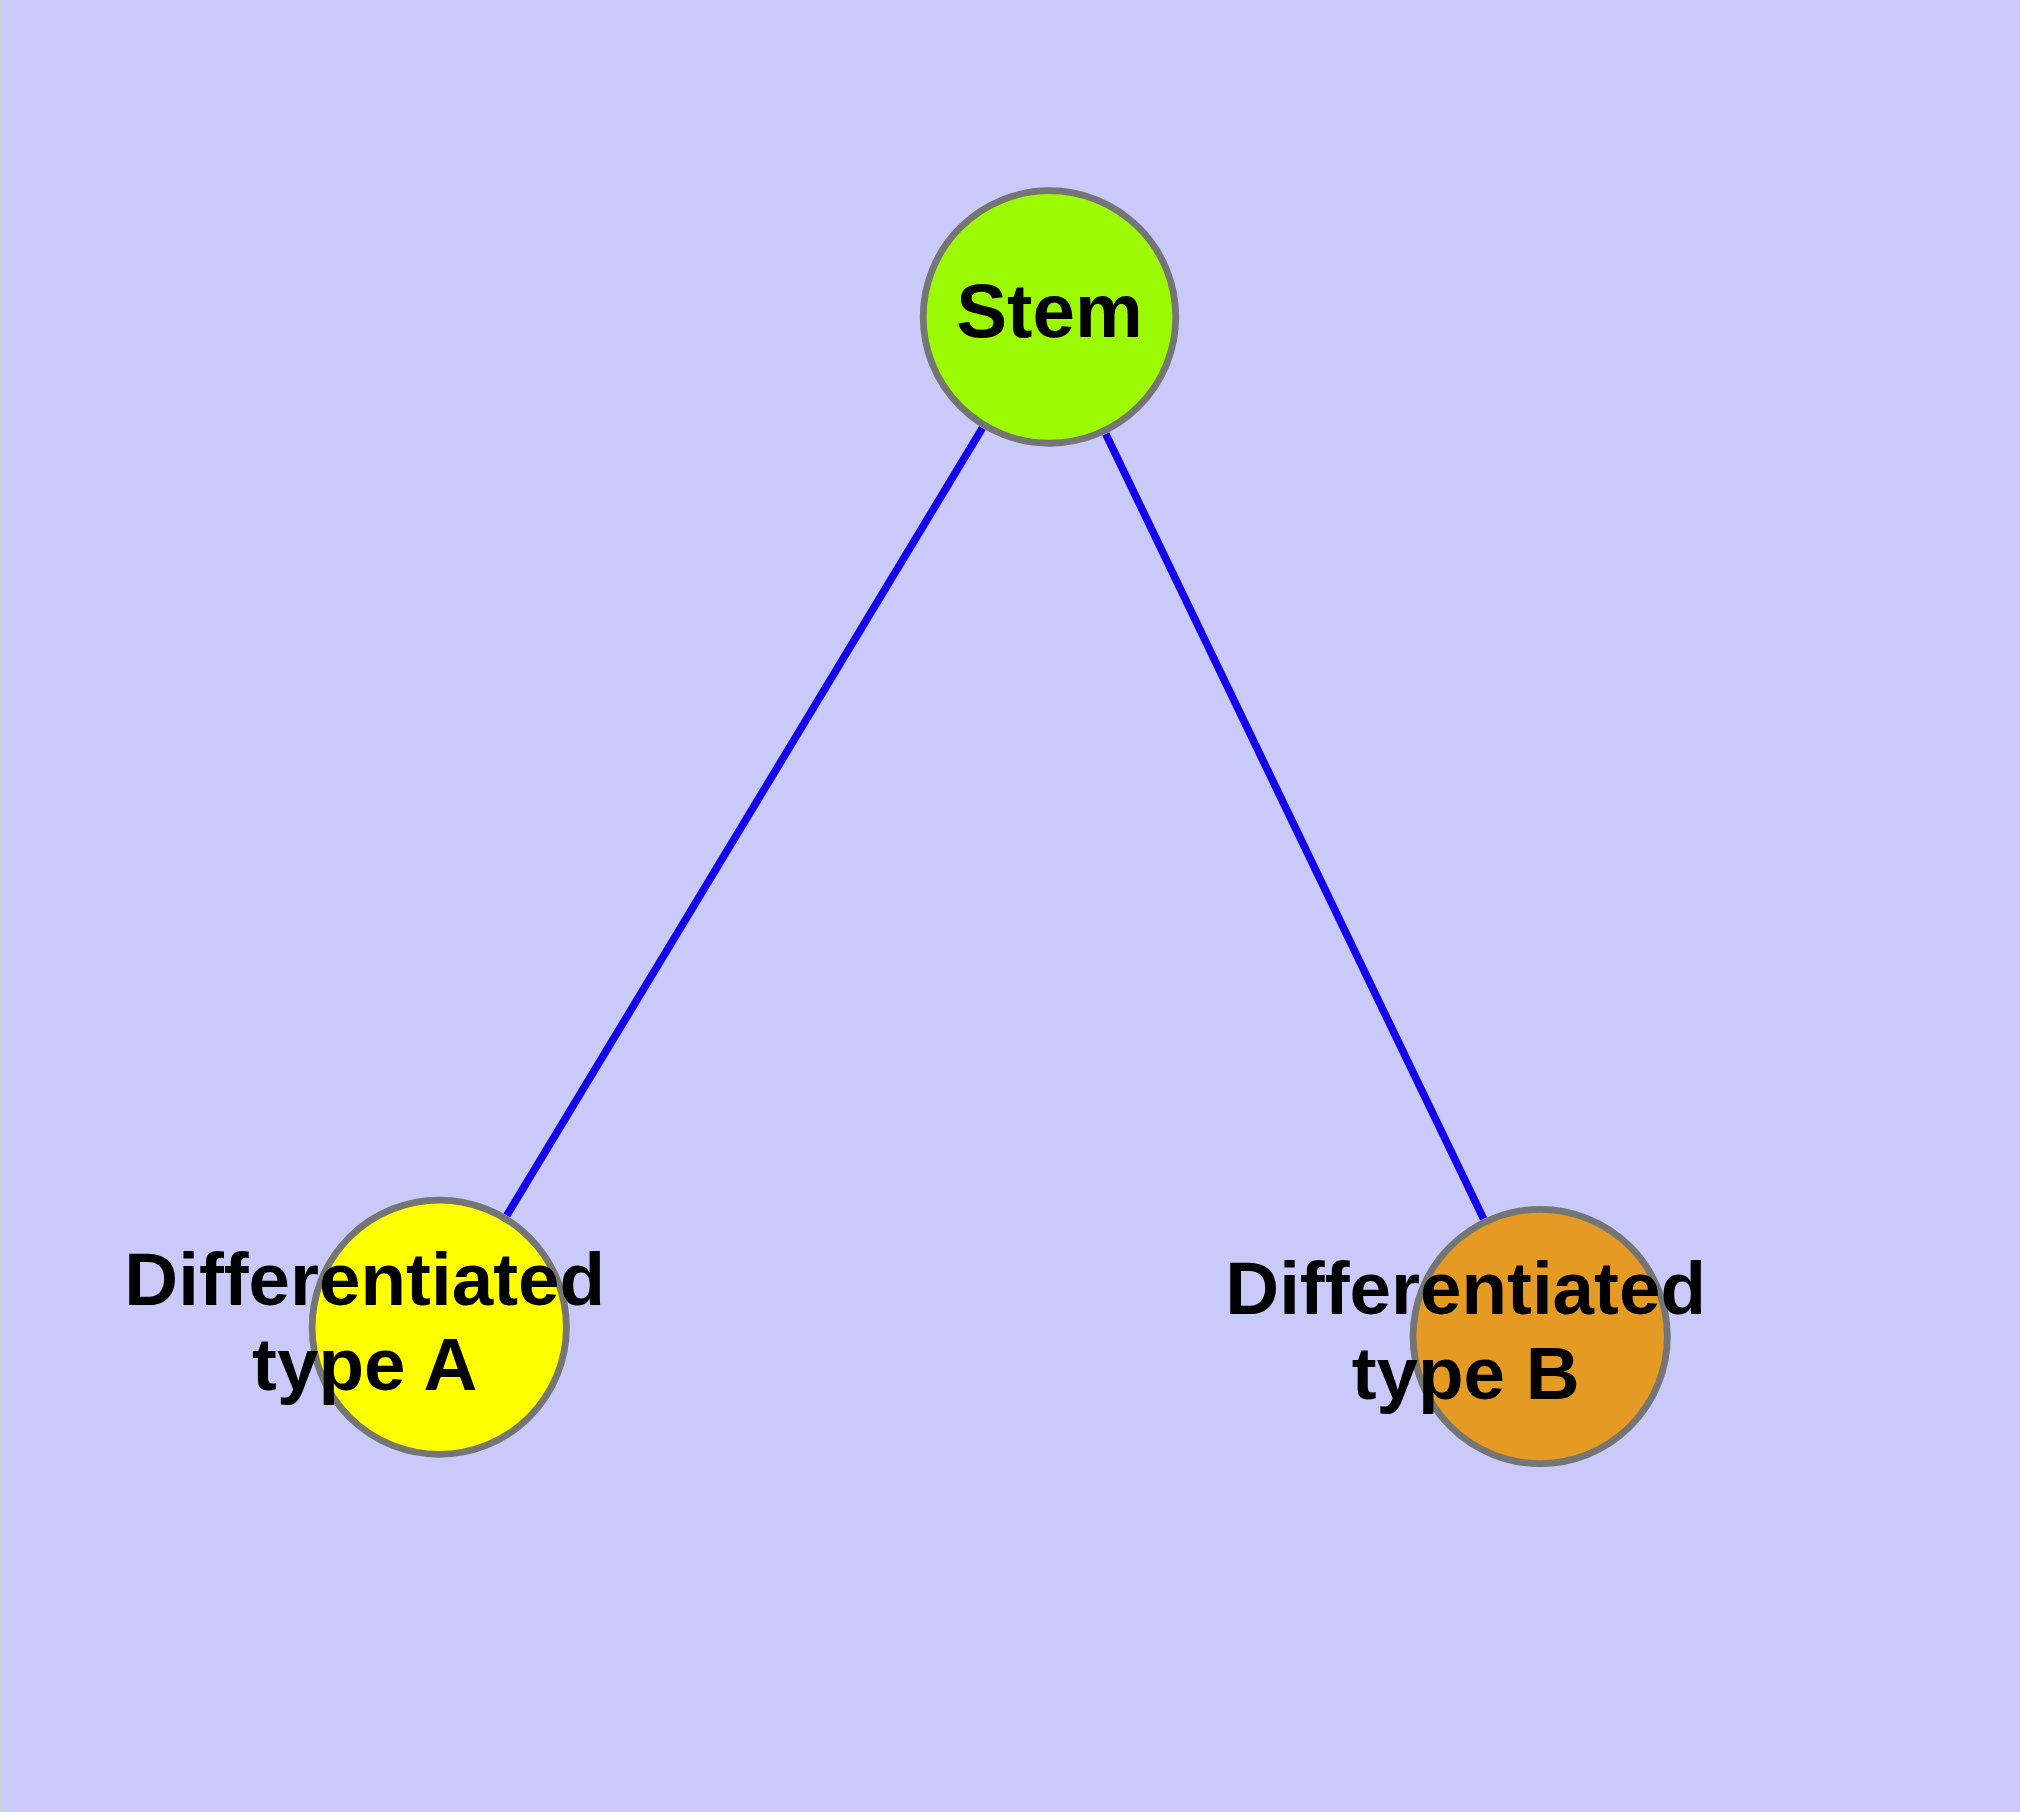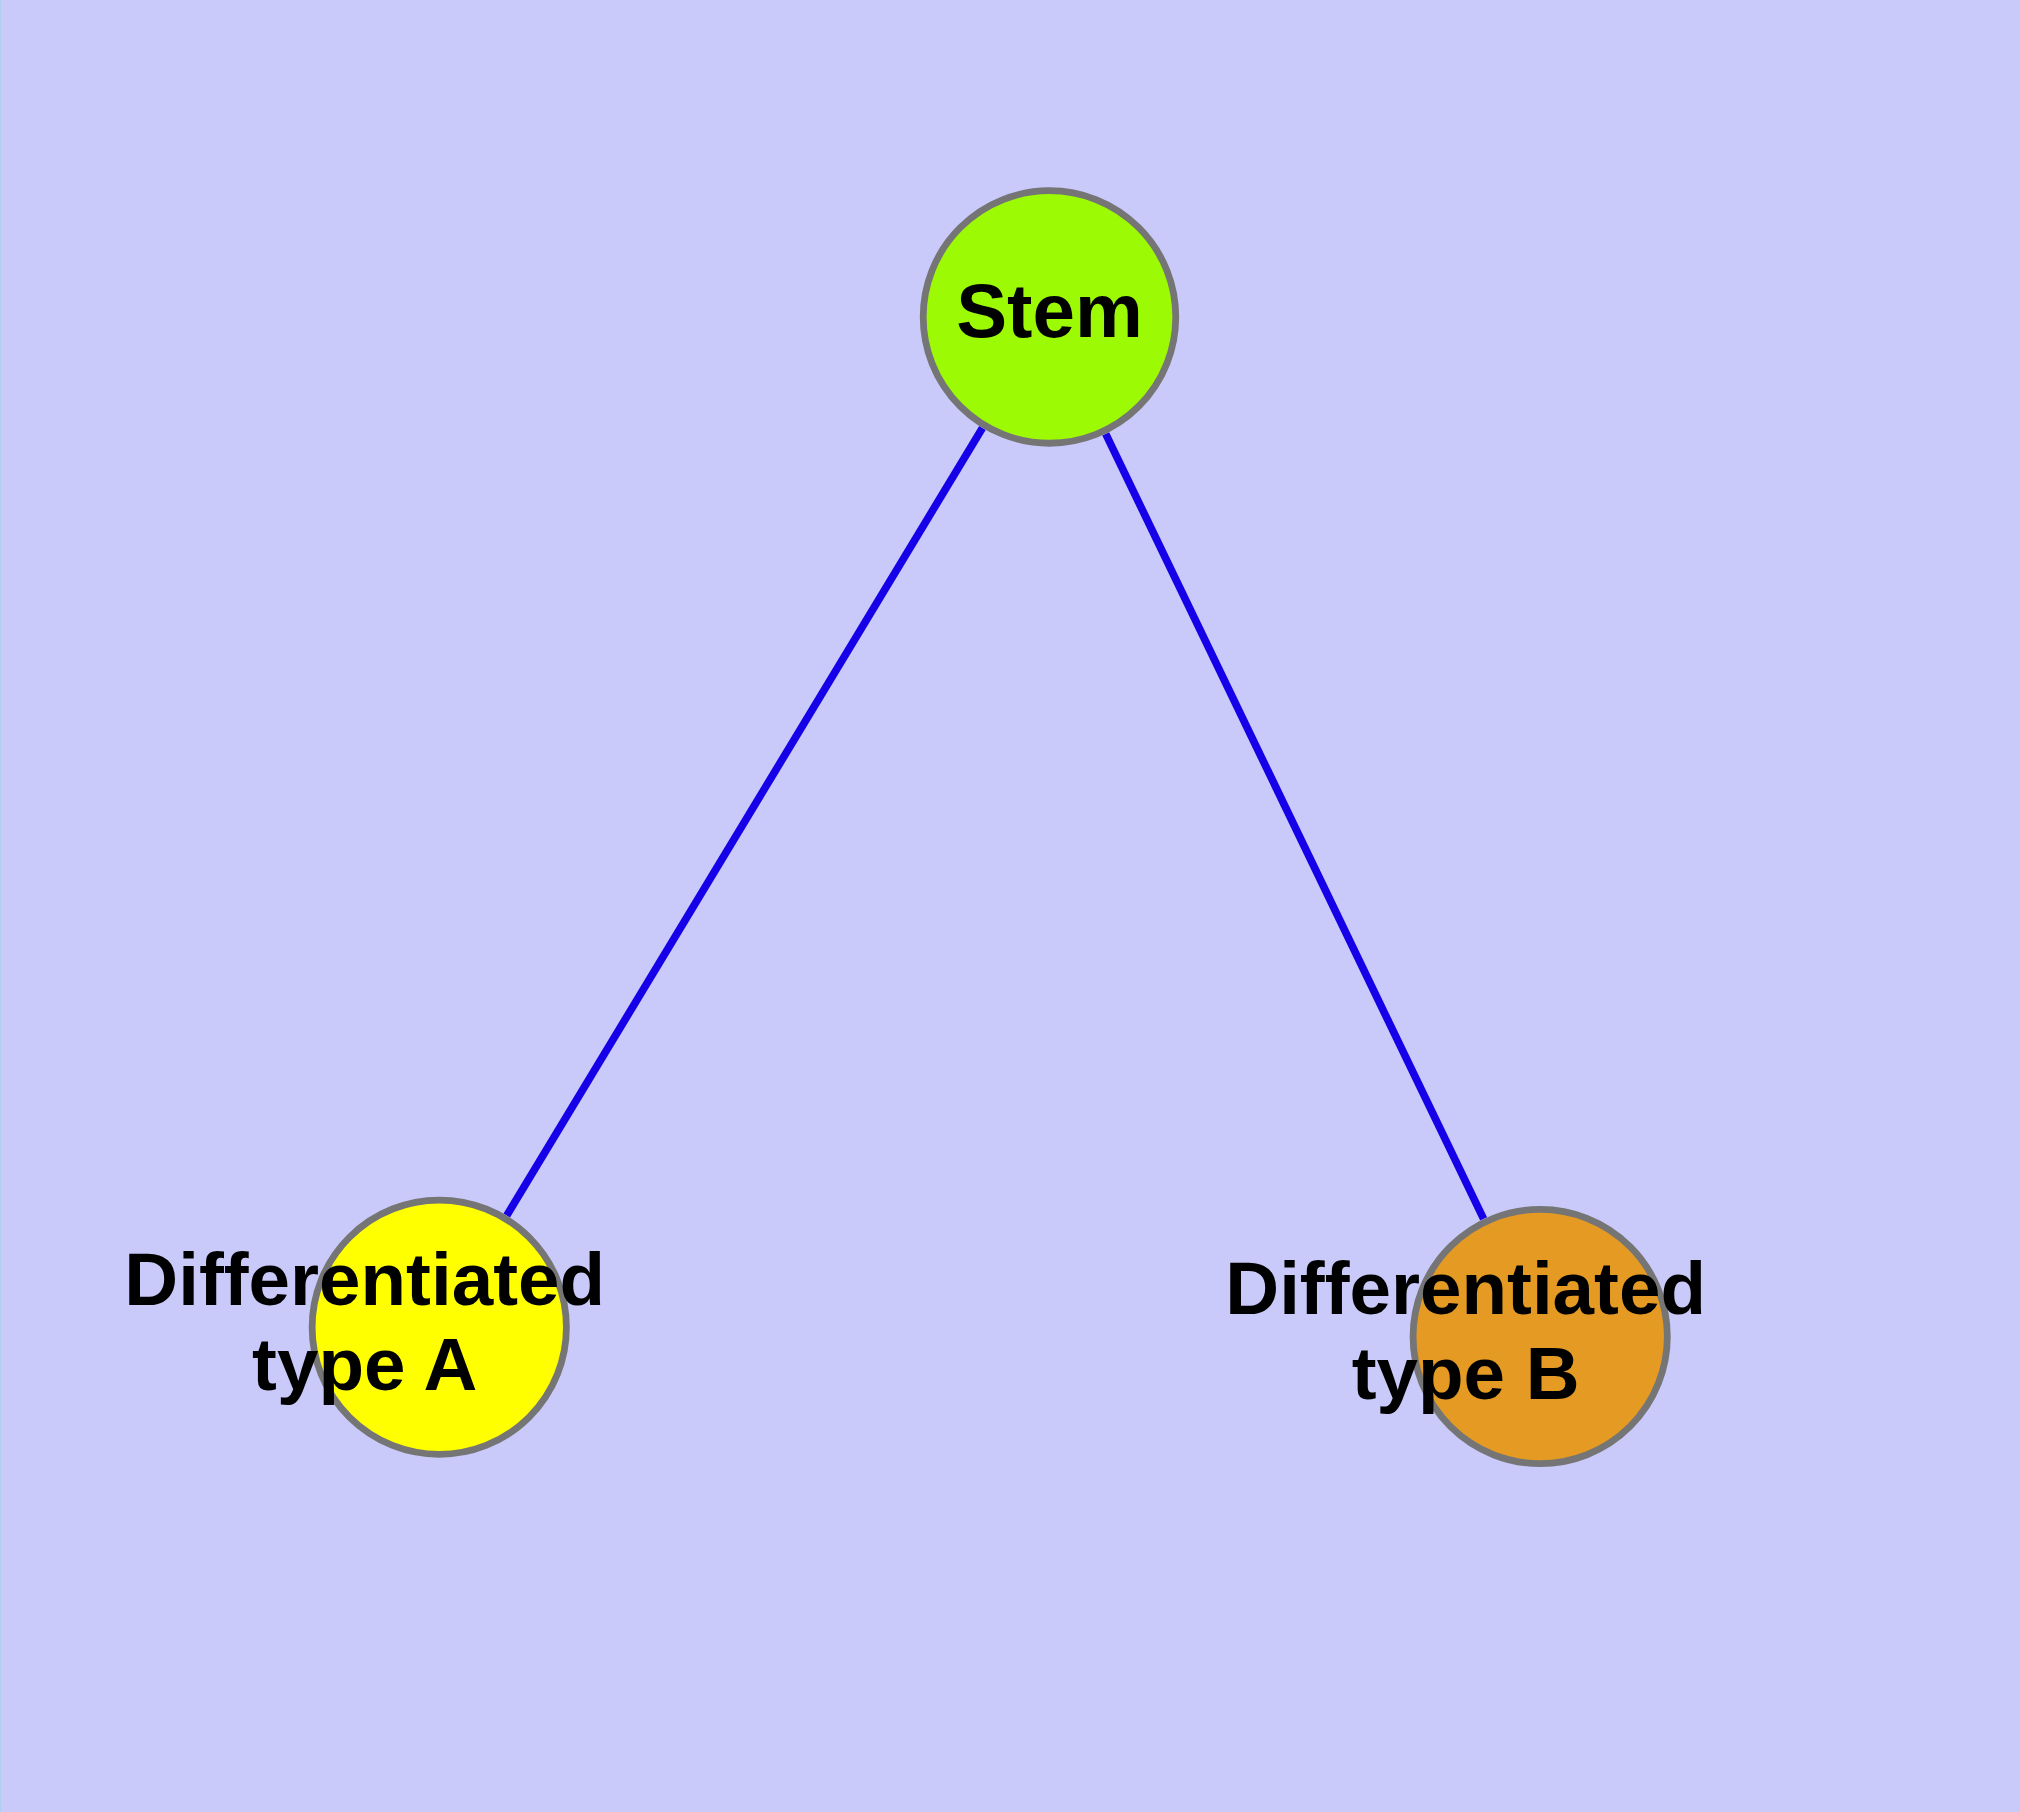--- a/index.html
+++ b/index.html
@@ -28,21 +28,21 @@
     font-weight: bold;
     fill: #000000;
     text-anchor: middle;
     dominant-baseline: middle;
     paint-order: normal;
   }
 </style>
 </head>
 <body>
 
-<div id="canvas" style="width: 2021px; height: 1812px; background: #5eead4;">
+<div id="canvas" style="width: 2021px; height: 1812px; background: #bef264;">
   <svg id="graph-svg" viewBox="0 0 2384 2138" xmlns="http://www.w3.org/2000/svg" style="width: 2021px; height: 1812px;">
     <rect id="bg-rect" x="0" y="0" width="2384" height="2138" fill="#c9caf9"></rect>
     <g id="edges-layer">
         <line x1="1158.8947222859786" y1="504.9631819932134" x2="597.6223056729367" y2="1434.180849497027" stroke="#1500e8" stroke-width="9" stroke-linecap="butt"></line>
         <line x1="1304.3531150725294" y1="511.86320800043666" x2="1750.2132044368004" y2="1438.2357252806062" stroke="#1500e8" stroke-width="9" stroke-linecap="butt"></line>
       </g>
     <g id="nodes-layer">
         <g>
           <circle cx="1238" cy="374" r="149" fill="#9dfa05" stroke="#757575" stroke-width="8"></circle>
           <text class="node-label" x="1238" y="374" font-size="90"><tspan x="1238" y="374">Stem</tspan></text>

